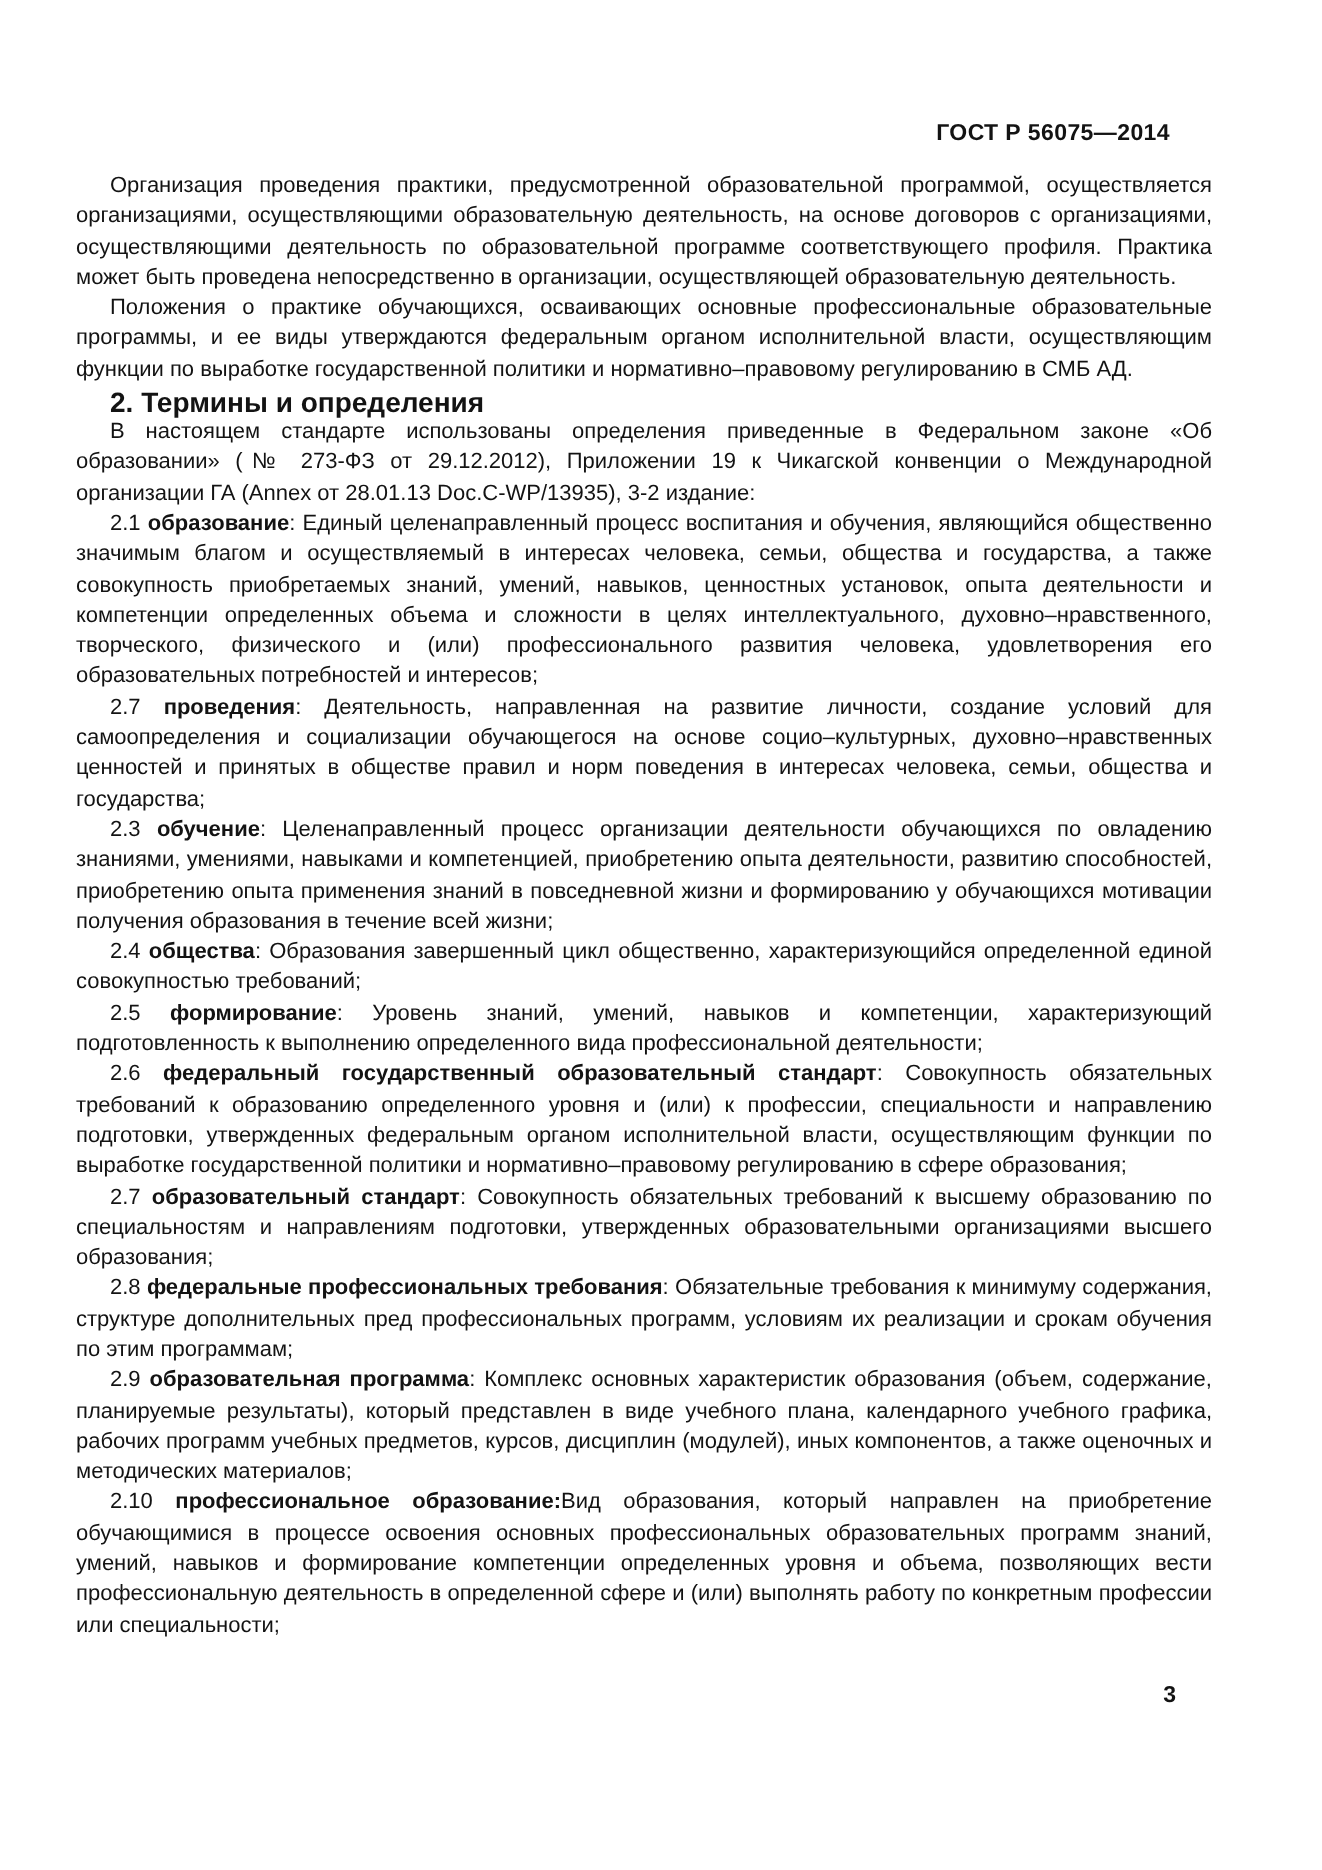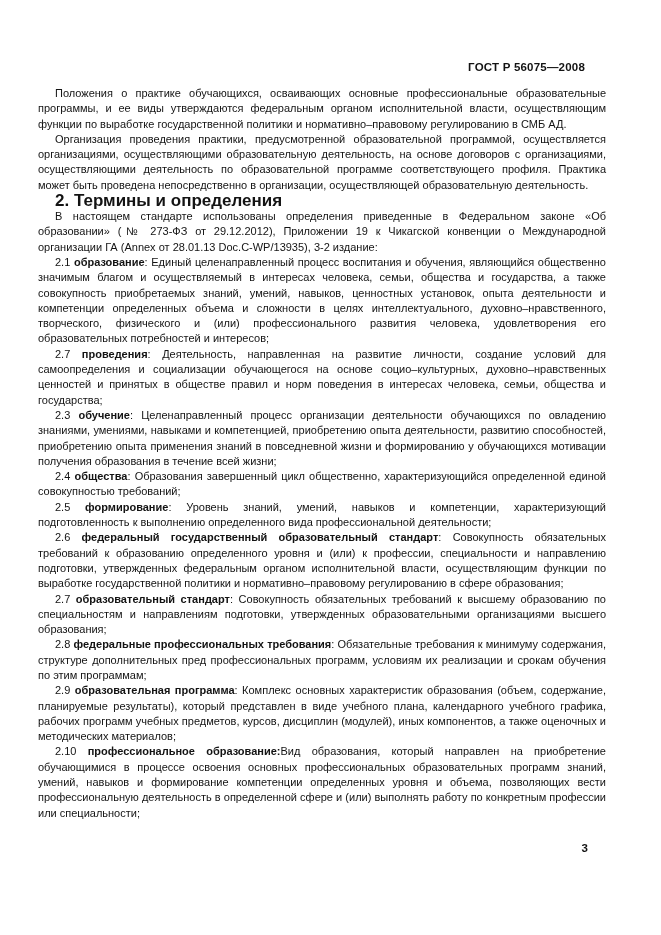--- a/index.html
+++ b/index.html
@@ -31,21 +31,21 @@
     line-height: 15.3px;
     text-align: justify;
   }
   .body-col p {
     margin: 0;
     padding: 0;
     text-indent: 17px;
   }
   .section-heading {
     font-weight: bold;
-    font-size: 17px;
+    font-size: 14px;
     line-height: 16px;
     text-align: left;
     text-indent: 17px;
     margin: 15px 0 9px 0;
   }
   .term-label { font-weight: bold; }
   .page-number {
     position: absolute;
     top: 842px;
     left: 0;
@@ -53,26 +53,26 @@
     text-align: right;
     font-weight: bold;
     font-size: 11.5px;
   }
 </style>
 </head>
 <body>
 
 <div class="page">
 
-  <div class="gost-header">ГОСТ Р 56075—2008</div>
+  <div class="gost-header">ГОСТ Р 56075—2014</div>
 
   <div class="body-col">
 
+    <p>Организация проведения практики, предусмотренной образовательной программой, осуществляется организациями, осуществляющими образовательную деятельность, на основе договоров с организациями, осуществляющими деятельность по образовательной программе соответствующего профиля. Практика может быть проведена непосредственно в организации, осуществляющей образовательную деятельность.</p>
     <p>Положения о практике обучающихся, осваивающих основные профессиональные образовательные программы, и ее виды утверждаются федеральным органом исполнительной власти, осуществляющим функции по выработке государственной политики и нормативно–правовому регулированию в СМБ АД.</p>
-    <p>Организация проведения практики, предусмотренной образовательной программой, осуществляется организациями, осуществляющими образовательную деятельность, на основе договоров с организациями, осуществляющими деятельность по образовательной программе соответствующего профиля. Практика может быть проведена непосредственно в организации, осуществляющей образовательную деятельность.</p>
 
     <p class="section-heading">2. Термины и определения</p>
 
     <p>В настоящем стандарте использованы определения приведенные в Федеральном законе «Об образовании» (№ 273-ФЗ от 29.12.2012), Приложении 19 к Чикагской конвенции о Международной организации ГА (Annex от 28.01.13 Doc.C-WP/13935), 3-2 издание:</p>
 
     <p><span>2.1 </span><span class="term-label">образование</span><span>: </span><span>Единый целенаправленный процесс воспитания и обучения, являющийся общественно значимым благом и осуществляемый в интересах человека, семьи, общества и государства, а также совокупность приобретаемых знаний, умений, навыков, ценностных установок, опыта деятельности и компетенции определенных объема и сложности в целях интеллектуального, духовно–нравственного, творческого, физического и (или) профессионального развития человека, удовлетворения его образовательных потребностей и интересов;</span></p>
 
     <p><span>2.7 </span><span class="term-label">проведения</span><span>: </span><span>Деятельность, направленная на развитие личности, создание условий для самоопределения и социализации обучающегося на основе социо–культурных, духовно–нравственных ценностей и принятых в обществе правил и норм поведения в интересах человека, семьи, общества и государства;</span></p>
 
     <p><span>2.3 </span><span class="term-label">обучение</span><span>: </span><span>Целенаправленный процесс организации деятельности обучающихся по овладению знаниями, умениями, навыками и компетенцией, приобретению опыта деятельности, развитию способностей, приобретению опыта применения знаний в повседневной жизни и формированию у обучающихся мотивации получения образования в течение всей жизни;</span></p>

